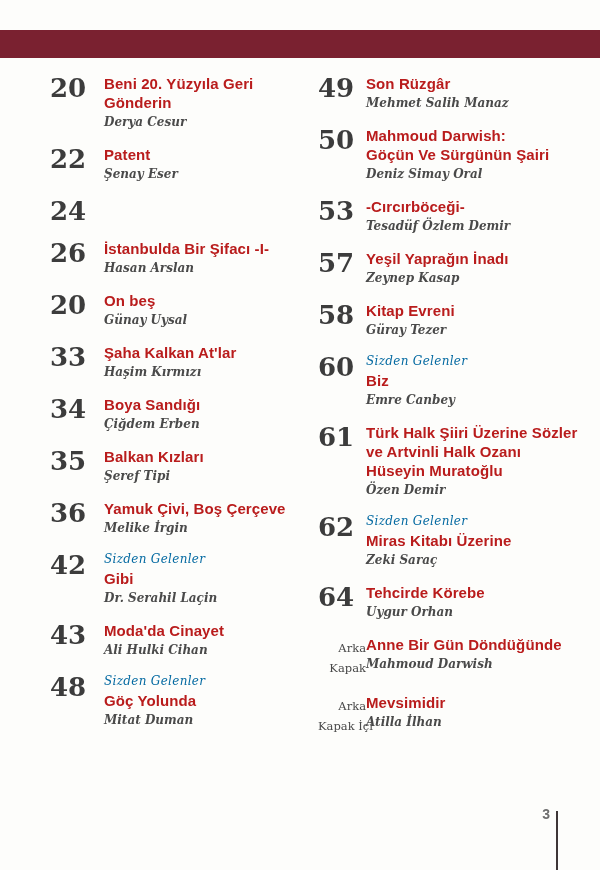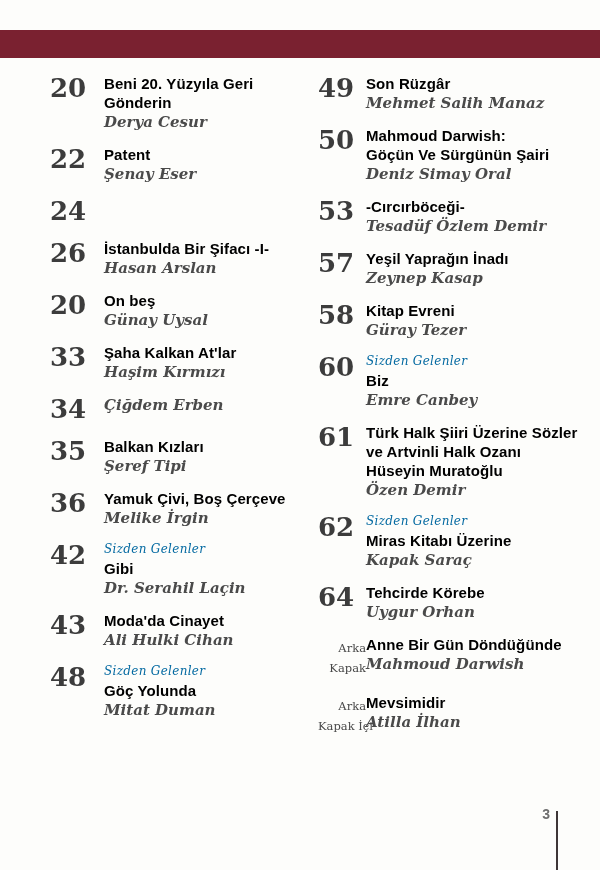--- a/index.html
+++ b/index.html
@@ -67,29 +67,29 @@
     font-size: 12px;
     line-height: 16px;
     color: #0369a1;
     margin-bottom: 2px;
     letter-spacing: 0.3px;
   }
   .title {
     font-size: 15px;
     font-weight: 700;
     line-height: 19px;
-    color: #000000;
+    color: #b91c1c;
     letter-spacing: 0.1px;
     white-space: pre-line;
   }
   .author {
     font-family: "DejaVu Serif", serif;
     font-style: italic;
     font-weight: 700;
-    font-size: 15px;
+    font-size: 12px;
     line-height: 15px;
     color: #4a4a4a;
     margin-top: 3px;
   }
   .page-num {
     position: absolute;
     left: 528px;
     top: 806px;
     width: 22px;
     text-align: right;
@@ -161,20 +161,21 @@
 
       <div class="title">Şaha Kalkan At'lar</div>
       <div class="author">Haşim Kırmızı</div>
     </div>
   </div>
 
   <div class="entry">
     <div class="num">34</div>
     <div class="body">
 
+      <div class="title">Boya Sandığı</div>
       <div class="author">Çiğdem Erben</div>
     </div>
   </div>
 
   <div class="entry">
     <div class="num">35</div>
     <div class="body">
 
       <div class="title">Balkan Kızları</div>
       <div class="author">Şeref Tipi</div>
@@ -282,21 +283,21 @@
 Hüseyin Muratoğlu</div>
       <div class="author">Özen Demir</div>
     </div>
   </div>
 
   <div class="entry">
     <div class="num">62</div>
     <div class="body">
       <div class="label">Sizden Gelenler</div>
       <div class="title">Miras Kitabı Üzerine</div>
-      <div class="author">Kapak Saraç</div>
+      <div class="author">Zeki Saraç</div>
     </div>
   </div>
 
   <div class="entry">
     <div class="num">64</div>
     <div class="body">
 
       <div class="title">Tehcirde  Körebe</div>
       <div class="author">Uygur Orhan</div>
     </div>

